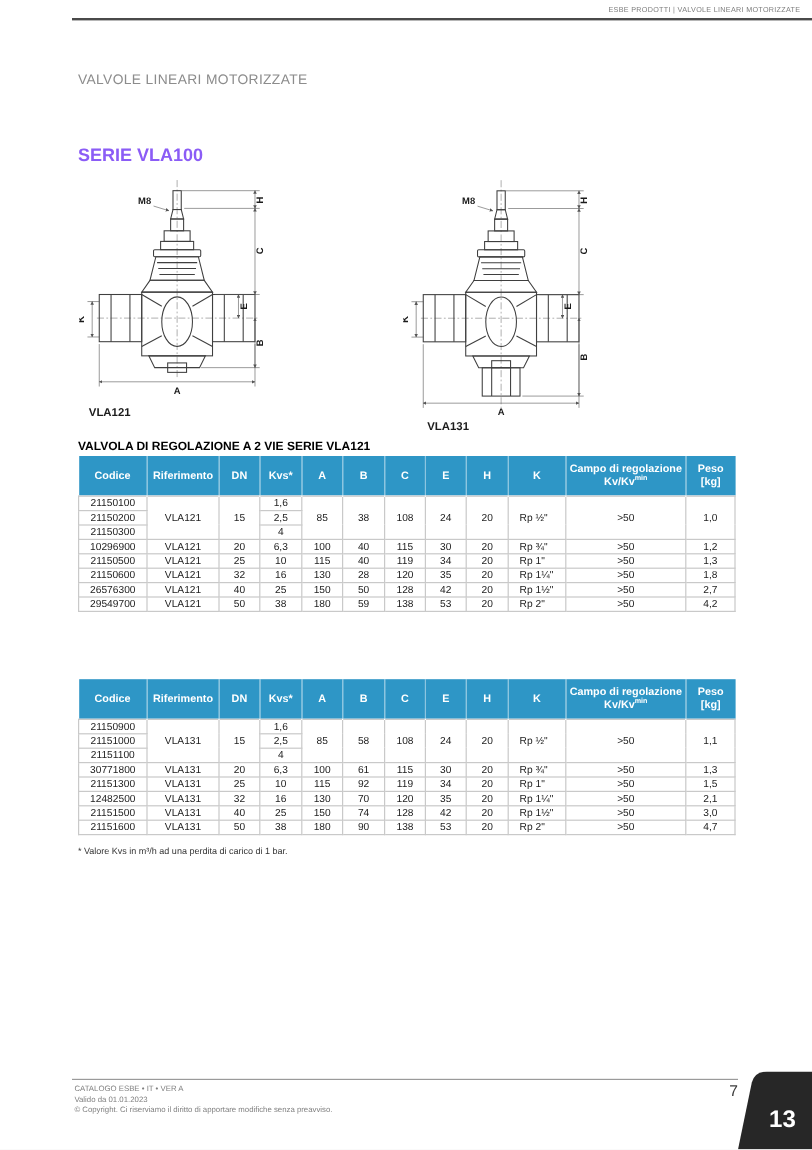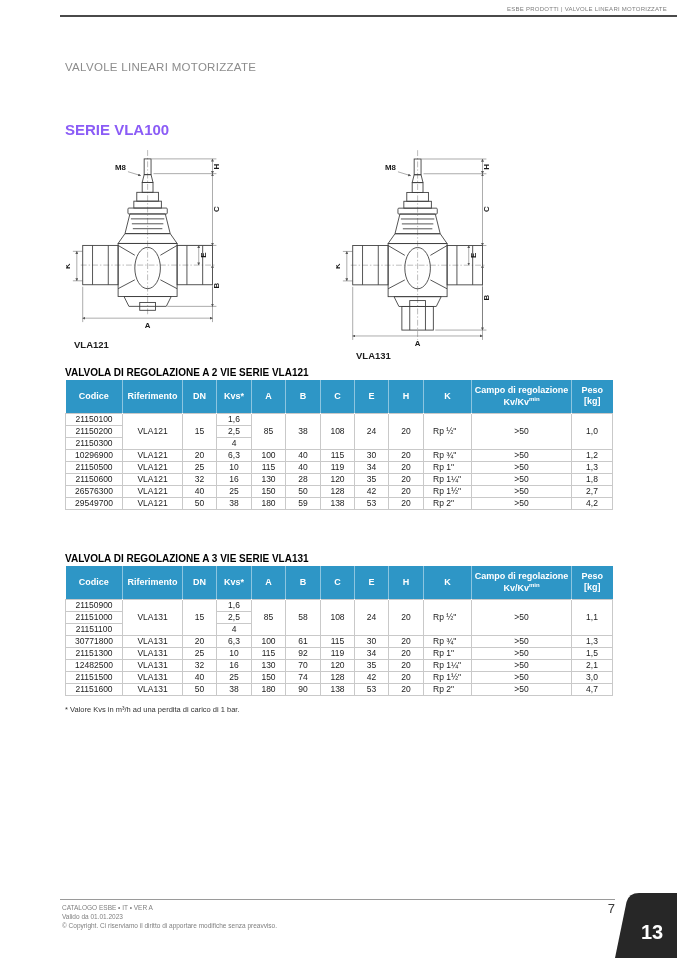--- a/index.html
+++ b/index.html
@@ -304,21 +304,20 @@
           <td>138</td>
           <td>53</td>
           <td>20</td>
           <td class="col-k">Rp 2"</td>
           <td>&gt;50</td>
           <td>4,2</td>
         </tr>
       </tbody>
   </table>
 
-  <div class="table-title tt2">VALVOLA DI REGOLAZIONE A 3 VIE SERIE VLA131</div>
   <table class="spec-table t2">
     <colgroup>
       <col style="width:57px">
         <col style="width:60px">
         <col style="width:34px">
         <col style="width:35px">
       <col style="width:34px">
         <col style="width:35px">
         <col style="width:34px">
         <col style="width:34px">

